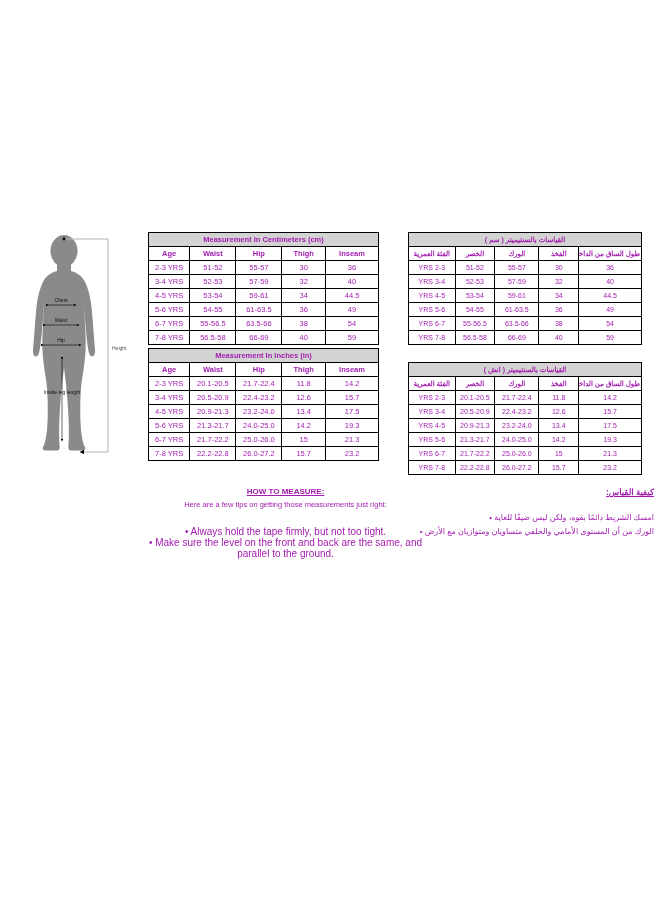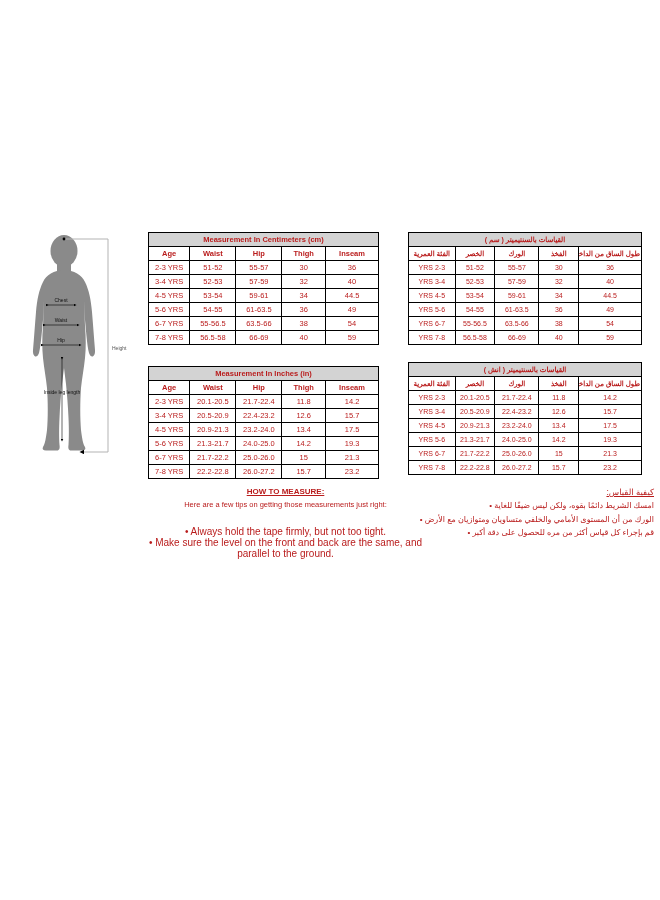--- a/index.html
+++ b/index.html
@@ -1,46 +1,46 @@
 <!DOCTYPE html>
 <html><head>
 <meta charset="utf-8">
 <style>
   html,body{margin:0;padding:0;background:#fff;}
   .page{position:relative;width:660px;height:900px;background:#ffffff;
-        font-family:"Liberation Sans",sans-serif;color:#b91c1c;overflow:hidden;}
+        font-family:"Liberation Sans",sans-serif;color:#a21caf;overflow:hidden;}
 
   
   table.size-table{position:absolute;border-collapse:collapse;table-layout:fixed;
                    border:1.5px solid #000;background:#fff;}
   table.size-table td{border:1px solid #000;text-align:center;font-size:7.5px;
                       line-height:9px;padding:2px 1px;white-space:nowrap;overflow:hidden;}
   table.size-table tr.title td{background:#d3d3d3;font-weight:bold;}
   table.size-table tr.head td{font-weight:bold;}
   table.ar{direction:rtl;}
   table.ar td{font-size:7px;}
   #t-en-cm{left:148px;top:232px;width:231px;}
   #t-ar-cm{left:408px;top:232px;width:234px;}
-  #t-en-in{left:148px;top:366px;width:231px;padding-left:36px;}
+  #t-en-in{left:148px;top:348px;width:231px;padding-left:36px;}
   #t-ar-in{left:408px;top:362px;width:234px;}
 
   
   .figure-wrap{position:absolute;left:28px;top:226px;width:110px;height:228px;}
 
   
   .howto-en{position:absolute;left:148px;top:487px;width:275px;text-align:center;}
   .howto-en .hd{font-size:8px;font-weight:bold;text-decoration:underline;}
   .howto-en .intro{font-size:7.5px;margin-top:4px;}
   .howto-en .tips{margin-top:17px;}
   .howto-en .tip{font-size:10px;line-height:11px;}
 
   .howto-ar{position:absolute;right:6px;top:487px;width:290px;direction:rtl;text-align:right;}
-  .howto-ar .hd{font-size:8.5px;font-weight:normal;text-decoration:underline;}
+  .howto-ar .hd{font-size:8.5px;font-weight:bold;text-decoration:underline;}
   .howto-ar .intro{font-size:8px;margin-top:5px;}
-  .howto-ar .tips{margin-top:2px;}
+  .howto-ar .tips{margin-top:14px;}
   .howto-ar .tip{font-size:8px;line-height:13.5px;}
 </style>
 </head>
 <body>
 
 <div class="page">
 
   <div class="figure-wrap">
     <svg width="110" height="228" viewBox="0 0 110 228">
       <defs>
@@ -351,17 +351,16 @@
         <div class="tip">• Always hold the tape firmly, but not too tight.</div>
         <div class="tip">• Make sure the level on the front and back are the same, and parallel to the ground.</div>
       </div>
   </div>
 
   <div class="howto-ar">
     <div class="hd">كيفية القياس:</div>
     <div class="tips">
         <div class="tip">امسك الشريط دائمًا بقوه، ولكن ليس ضيقًا للغاية •</div>
         <div class="tip">الورك من أن المستوى الأمامي والخلفي متساويان ومتوازيان مع الأرض •</div>
-        <div class="tip">قم بإجراء كل قياس أكثر من مره للحصول على دقة أكبر •</div>
       </div>
   </div>
 
 </div>
 
 </body></html>

